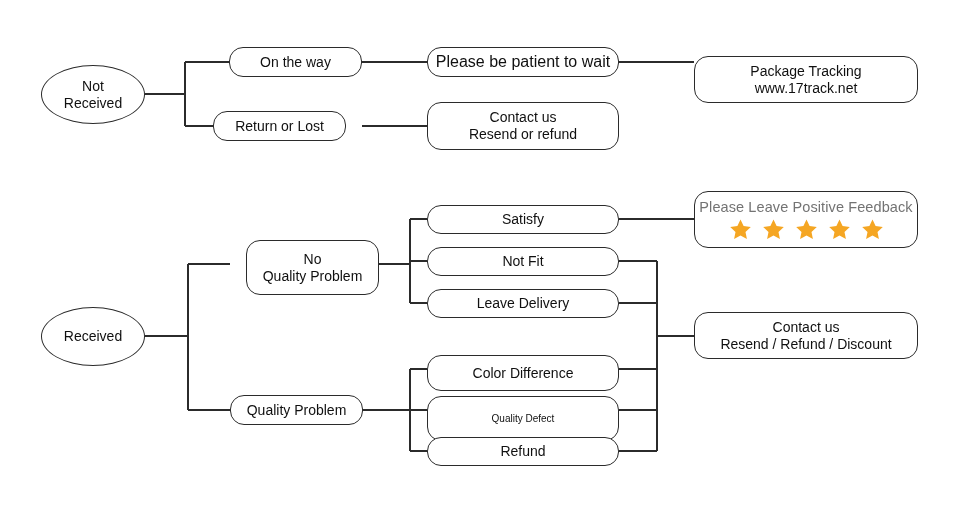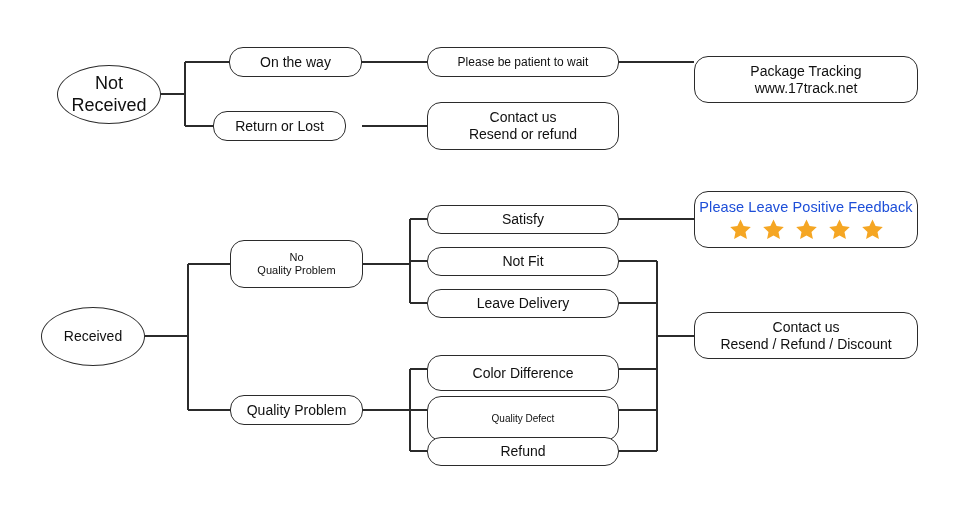--- a/index.html
+++ b/index.html
@@ -47,21 +47,21 @@
   }
   .feedback-node {
     flex-direction: column;
     justify-content: center;
     gap: 1px;
     padding-top: 2px;
   }
   .feedback-label {
     font-size: 14.5px;
     letter-spacing: .1px;
-    color: #1d4ed8;
+    color: #737373;
   }
   .stars {
     display: flex;
     gap: 8px;
     align-items: center;
     justify-content: center;
   }
   .star {
     display: block;
   }
@@ -107,38 +107,38 @@
       <path d="M619 261 H657"></path>
       <path d="M619 303 H657"></path>
       <path d="M619 369 H657"></path>
       <path d="M619 410 H657"></path>
       <path d="M619 451 H657"></path>
       <path d="M657 261 V451"></path>
       <path d="M657 336 H694"></path>
     </g>
   </svg>
 
-  <div class="node oval" style="left:57px; top:65px; width:104px; height:59px; font-size:18px;">Not
+  <div class="node oval" style="left:41px; top:65px; width:104px; height:59px; font-size:14px;">Not
 Received</div>
 
   <div class="node rounded" style="left:229px; top:47px; width:133px; height:30px; font-size:14px;">On the way</div>
 
   <div class="node rounded" style="left:213px; top:111px; width:133px; height:30px; font-size:14px;">Return or Lost</div>
 
-  <div class="node rounded" style="left:427px; top:47px; width:192px; height:30px; font-size:12px;">Please be patient to wait</div>
+  <div class="node rounded" style="left:427px; top:47px; width:192px; height:30px; font-size:16px;">Please be patient to wait</div>
 
   <div class="node rounded" style="left:427px; top:102px; width:192px; height:48px; font-size:14px;">Contact us
 Resend or refund</div>
 
   <div class="node rounded" style="left:694px; top:56px; width:224px; height:47px; font-size:14px;">Package Tracking
 www.17track.net</div>
 
   <div class="node oval" style="left:41px; top:307px; width:104px; height:59px; font-size:14px;">Received</div>
 
-  <div class="node rounded" style="left:230px; top:240px; width:133px; height:48px; font-size:11px;">No
+  <div class="node rounded" style="left:246px; top:240px; width:133px; height:55px; font-size:14px;">No
 Quality Problem</div>
 
   <div class="node rounded" style="left:230px; top:395px; width:133px; height:30px; font-size:14px;">Quality Problem</div>
 
   <div class="node rounded" style="left:427px; top:247px; width:192px; height:29px; font-size:14px;">Not Fit</div>
 
   <div class="node rounded" style="left:427px; top:205px; width:192px; height:29px; font-size:14px;">Satisfy</div>
 
   <div class="node rounded" style="left:427px; top:289px; width:192px; height:29px; font-size:14px;">Leave Delivery</div>
 

